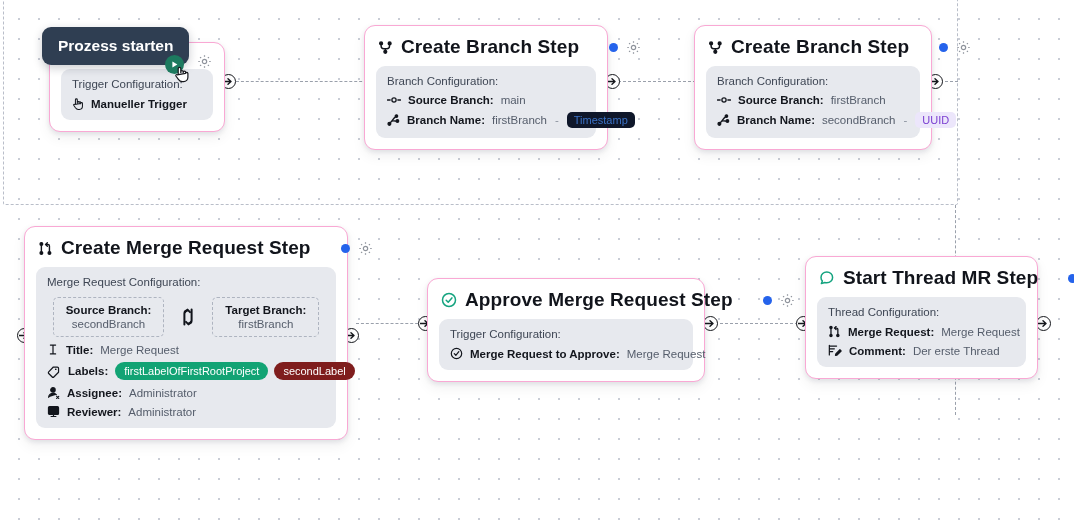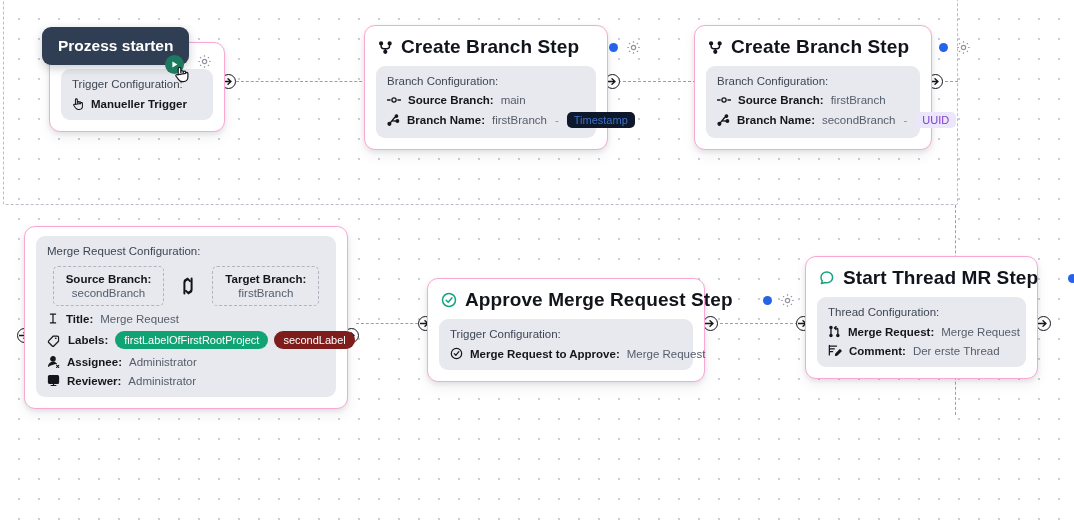--- a/index.html
+++ b/index.html
@@ -316,20 +316,40 @@
       </span>
       <span class="k">Branch Name:</span>
       <span class="v">secondBranch</span>
       <span class="dash">-</span>
       <span class="badge badge-uuid">UUID</span>
     </div>
   </div>
 </div>
 
 <div class="node" style="left:24px; top:226px; width:324px;">
+  <div class="node-head">
+    <span class="title-icon">
+      <svg width="15" height="15" viewBox="0 0 16 16" fill="none" stroke="#11141b" stroke-width="1.5" stroke-linecap="round">
+        <circle cx="3.6" cy="3.1" r="1.4" fill="#11141b"></circle>
+          <circle cx="3.6" cy="12.8" r="1.4" fill="#11141b"></circle>
+          <circle cx="12.2" cy="12.8" r="1.4" fill="#11141b"></circle>
+        <path d="M3.6 4.5v6.9M12.2 11.4V5.3c0-.9-.7-1.6-1.6-1.6H8.5"></path>
+          <path d="M10 1.9L8.2 3.7 10 5.5"></path>
+      </svg>
+    </span>
+    <span class="node-title">Create Merge Request Step</span>
+    <span class="head-spacer"></span>
+    <span class="status-dot"></span>
+    <span class="gear">
+      <svg width="15" height="15" viewBox="0 0 16 16" fill="none" stroke="#4b5260" stroke-width="1.3">
+        <circle cx="8" cy="8" r="2.3"></circle>
+          <path d="M8 1.4v1.6M8 13v1.6M1.4 8h1.6M13 8h1.6M3.3 3.3l1.1 1.1M11.6 11.6l1.1 1.1M12.7 3.3l-1.1 1.1M4.4 11.6l-1.1 1.1"></path>
+      </svg>
+    </span>
+  </div>
   <div class="cfg">
     <div class="cfg-title">Merge Request Configuration:</div>
 
     <div class="branch-boxes">
       <div class="branch-box">
         <div class="bk">Source Branch:</div>
         <div class="bv">secondBranch</div>
       </div>
       <span class="swap-icon">
         <svg width="22" height="22" viewBox="0 0 22 22" fill="none" stroke="#11141b" stroke-width="2" stroke-linecap="round" stroke-linejoin="round">

